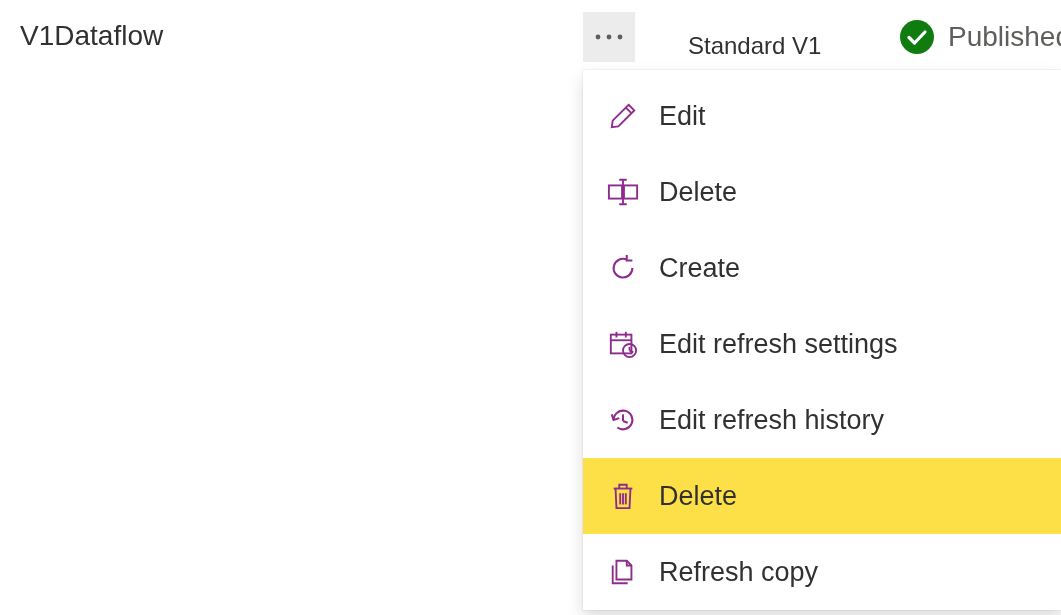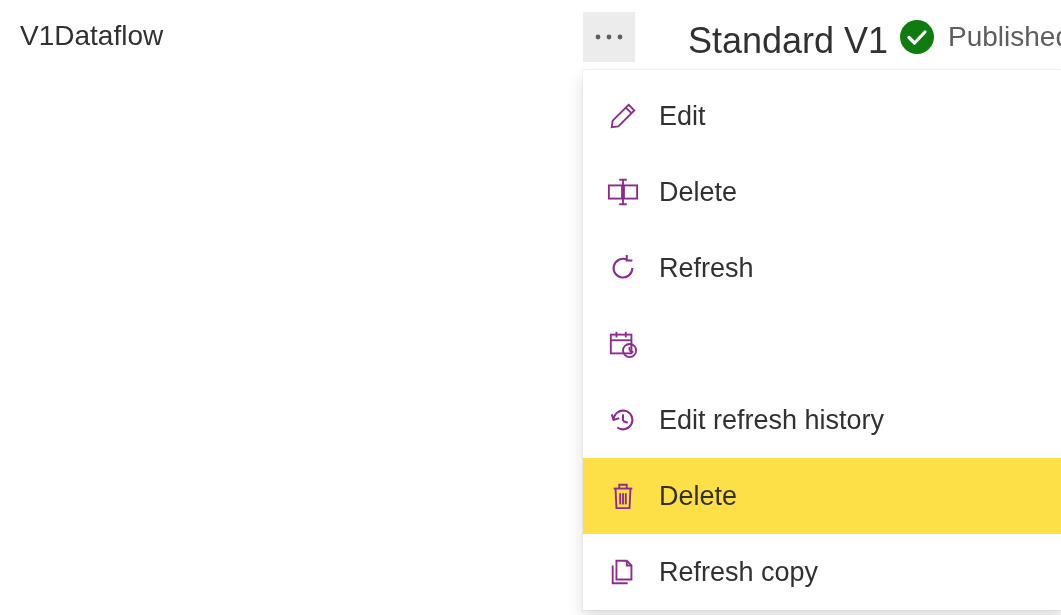--- a/index.html
+++ b/index.html
@@ -34,22 +34,22 @@
     background: #ECECEC;
     display: flex;
     align-items: center;
     justify-content: center;
     cursor: pointer;
   }
   .more-btn svg { display:block; }
   .type-cell {
     position: absolute;
     left: 688px;
-    top: 20px;
-    font-size: 36px;
+    top: 32px;
+    font-size: 24px;
     color: #323130;
   }
   .status-cell {
     position: absolute;
     left: 900px;
     top: 20px;
     display: flex;
     align-items: center;
     gap: 14px;
     font-size: 28px;
@@ -148,35 +148,36 @@
     <span>Delete</span>
   </div>
 
   <div class="menu-item">
     <span class="micon">
       <svg width="30" height="30" viewBox="0 0 32 32" stroke-width="2.2">
         <path d="M26 16 A10 10 0 1 1 20 7"></path>
         <polyline points="20,2 20,8 26,8" fill="none"></polyline>
       </svg>
     </span>
-    <span>Refresh</span>
+    <span>Create</span>
   </div>
 
   <div class="menu-item">
     <span class="micon">
       <svg width="30" height="30" viewBox="0 0 32 32" stroke-width="2">
         <rect x="3" y="6" width="22" height="20"></rect>
         <line x1="3" y1="12" x2="25" y2="12"></line>
         <line x1="9" y1="3" x2="9" y2="9"></line>
         <line x1="19" y1="3" x2="19" y2="9"></line>
         <circle cx="23" cy="23" r="7"></circle>
         <line x1="23" y1="19" x2="23" y2="23"></line>
         <line x1="23" y1="23" x2="27" y2="25"></line>
       </svg>
     </span>
+    <span>Edit refresh settings</span>
   </div>
 
   <div class="menu-item">
     <span class="micon">
       <svg width="30" height="30" viewBox="0 0 32 32" stroke-width="2.2">
         <path d="M6 16 A10 10 0 1 1 10 24"></path>
         <polyline points="4,10 6,16 12,14" fill="none"></polyline>
         <line x1="16" y1="10" x2="16" y2="17"></line>
         <line x1="16" y1="17" x2="21" y2="19"></line>
       </svg>

